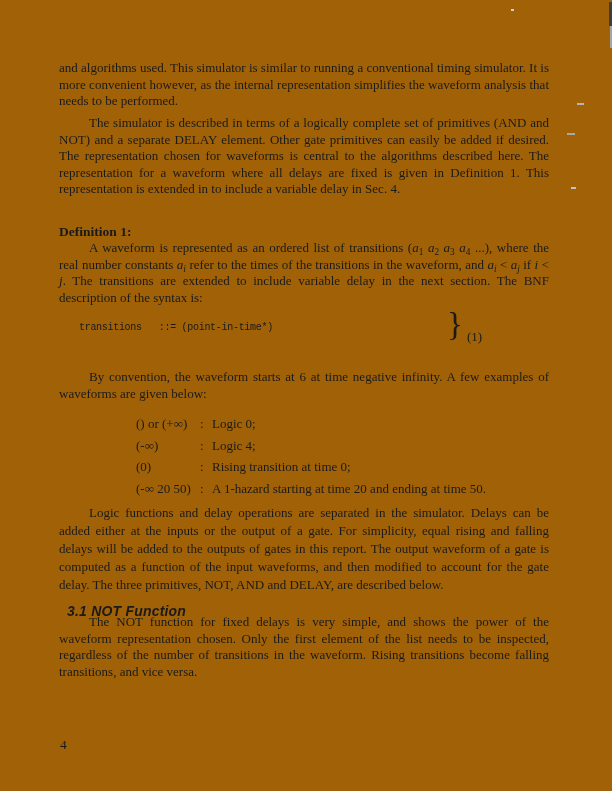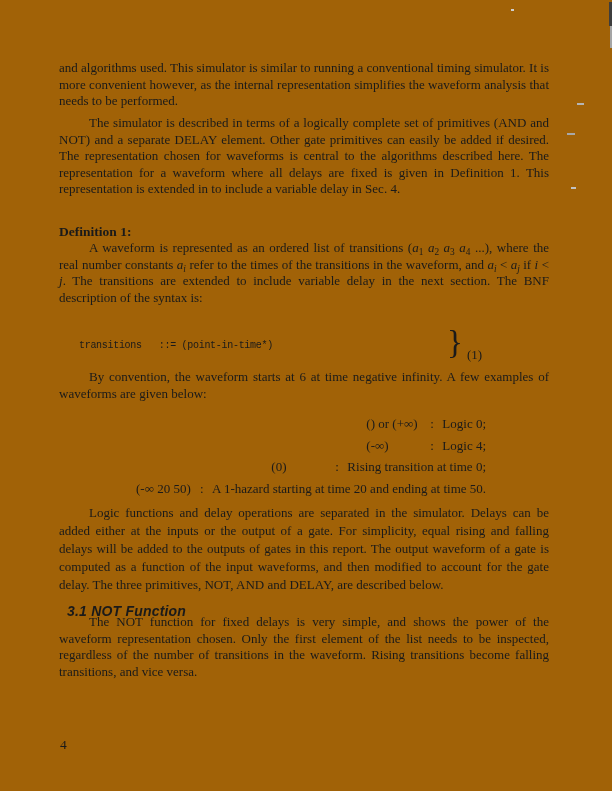--- a/index.html
+++ b/index.html
@@ -26,21 +26,21 @@
     position: absolute;
     left: 59px;
     top: 224px;
     margin: 0;
     font-size: 13.5px;
     font-weight: bold;
   }
   .code-block {
     position: absolute;
     left: 79px;
-    top: 339px;
+    top: 321px;
     width: 470px;
     font-family: "Liberation Mono", "DejaVu Sans Mono", monospace;
     font-size: 10px;
     line-height: 14px;
     letter-spacing: -0.3px;
   }
   .code-block pre { margin: 0; font: inherit; }
   .eq-brace {
     position: absolute;
     left: 368px;
@@ -58,21 +58,21 @@
     font-size: 13px;
     letter-spacing: 0;
   }
   .examples {
     position: absolute;
     left: 136px;
     top: 413px;
     font-size: 13px;
     line-height: 21.5px;
   }
-  .ex-row { display: flex; justify-content: flex-end; }
+  .ex-row { display: flex; }
   .ex-term { width: 64px; }
   .ex-colon { width: 12px; }
   .section-heading {
     position: absolute;
     left: 59px;
     top: 595px;
     margin: 8px;
     font-family: "Liberation Sans", sans-serif;
     font-style: italic;
     font-weight: bold;

